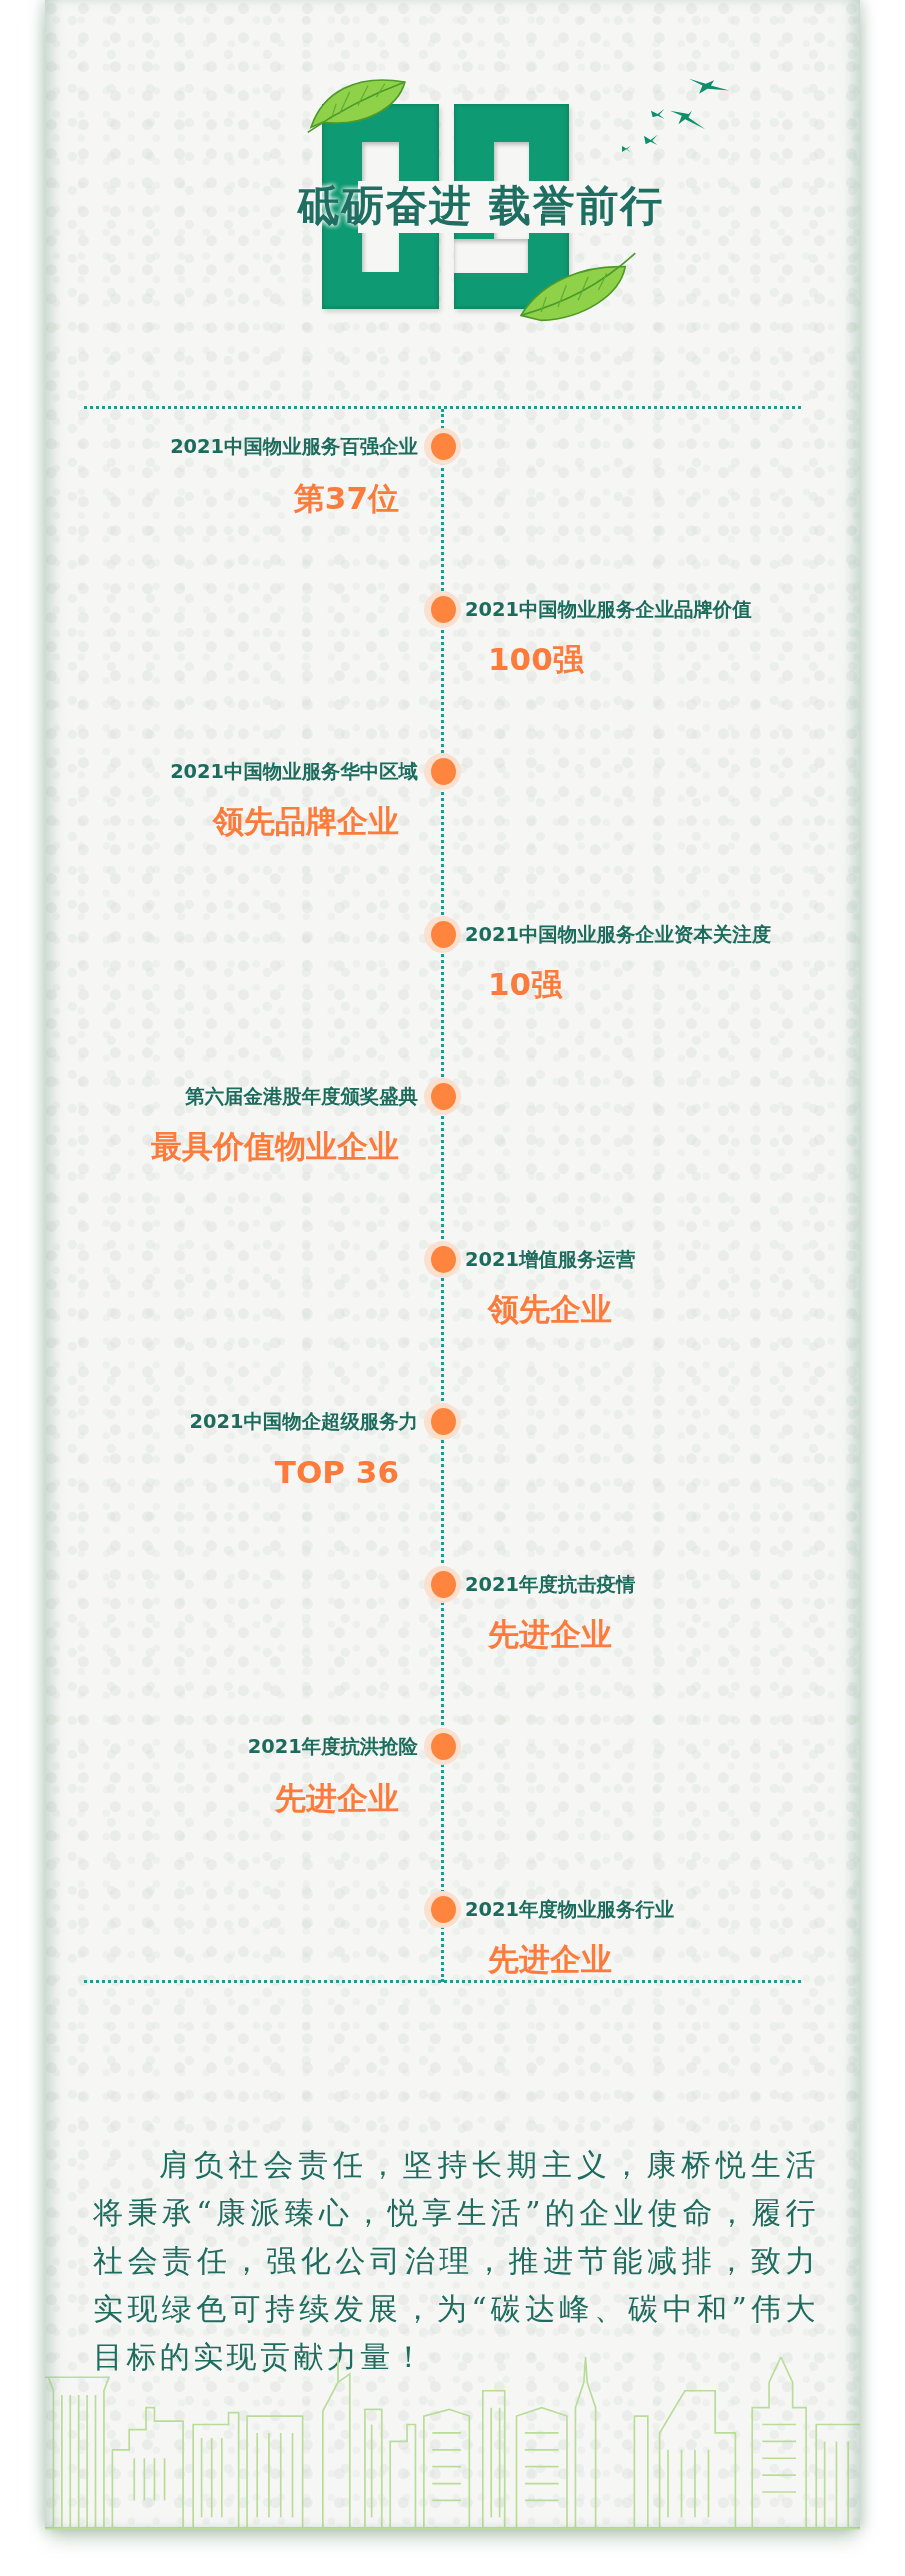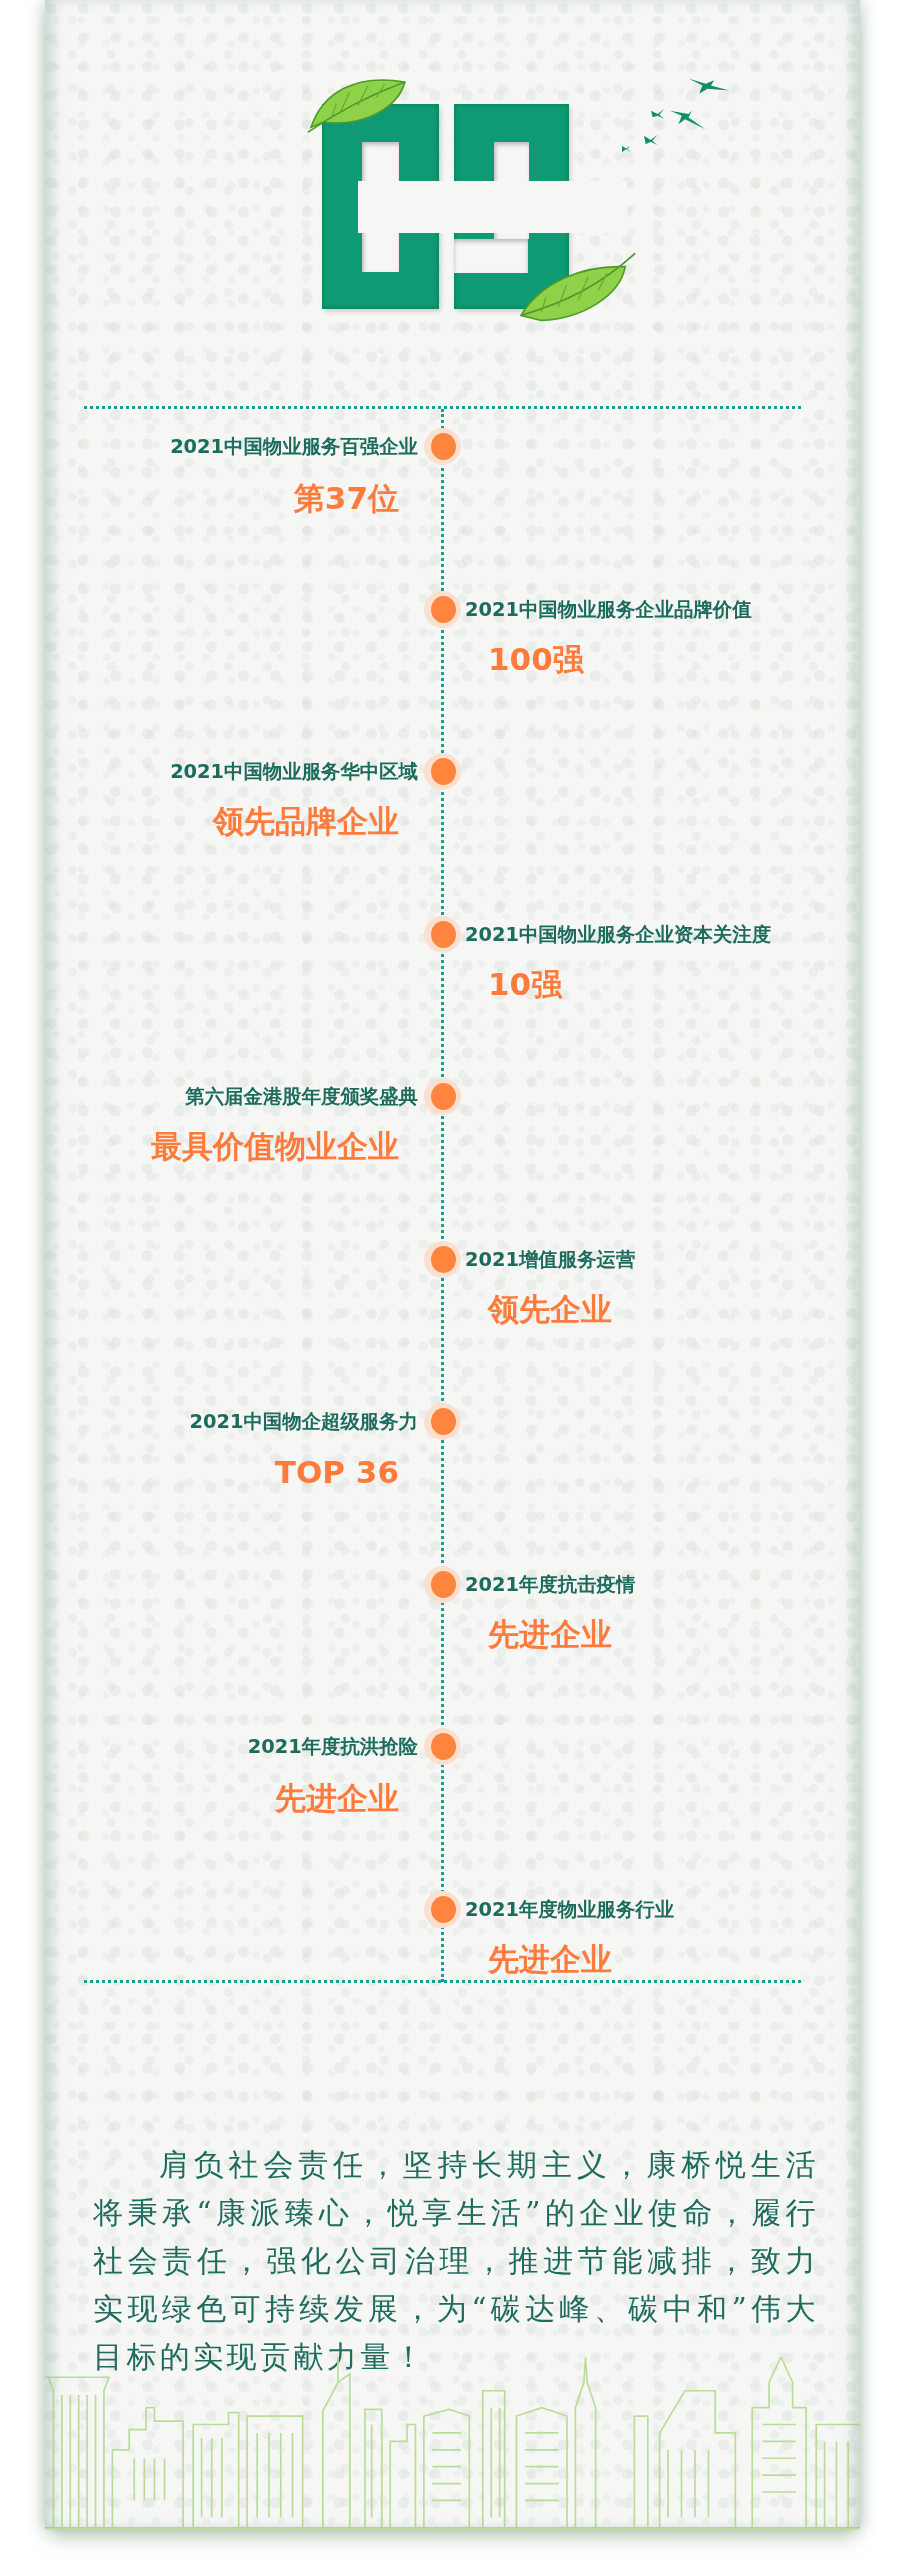--- a/index.html
+++ b/index.html
@@ -55,20 +55,21 @@
       <div class="hole" style="left:40px;top:38px;width:37px;height:130px;"></div>
     </div>
 
     <div class="digit" style="left:409px;top:104px;width:115px;height:205px;">
       <div class="hole" style="left:40px;top:38px;width:35px;height:97px;"></div>
       <div class="hole" style="left:0px;top:135px;width:74px;height:34px;box-shadow:inset 0 2.5px 4.2px rgba(0,0,0,0.25);"></div>
     </div>
   </div>
 
   <div class="title-band"></div>
+  <div class="title">砥砺奋进 载誉前行</div>
 
   <svg class="leaf" style="left:261px;top:67px;" width="109" height="67" viewBox="0 0 130 80">
     <path d="M6 72 C20 30 60 8 118 18 C110 48 70 72 20 66 Z" fill="#8fd24a" stroke="#4d9a2a" stroke-width="2"></path>
     <path d="M2 78 C40 52 80 32 118 18" fill="none" stroke="#4d9a2a" stroke-width="2"></path>
     <path d="M40 56 L52 30 M62 46 L74 22 M84 36 L94 20 M30 62 L36 44" stroke="#5fae35" stroke-width="1.5"></path>
   </svg>
   <svg class="leaf" style="left:471px;top:248px;" width="126" height="76" viewBox="0 0 150 90">
     <path d="M6 80 C30 40 80 20 130 22 C124 56 80 84 30 86 Z" fill="#8fd24a" stroke="#4d9a2a" stroke-width="2"></path>
     <path d="M6 80 C60 64 100 44 142 6" fill="none" stroke="#4d9a2a" stroke-width="2"></path>
     <path d="M50 70 L60 44 M74 62 L86 34 M98 50 L108 30 M30 76 L36 58" stroke="#5fae35" stroke-width="1.5"></path>

